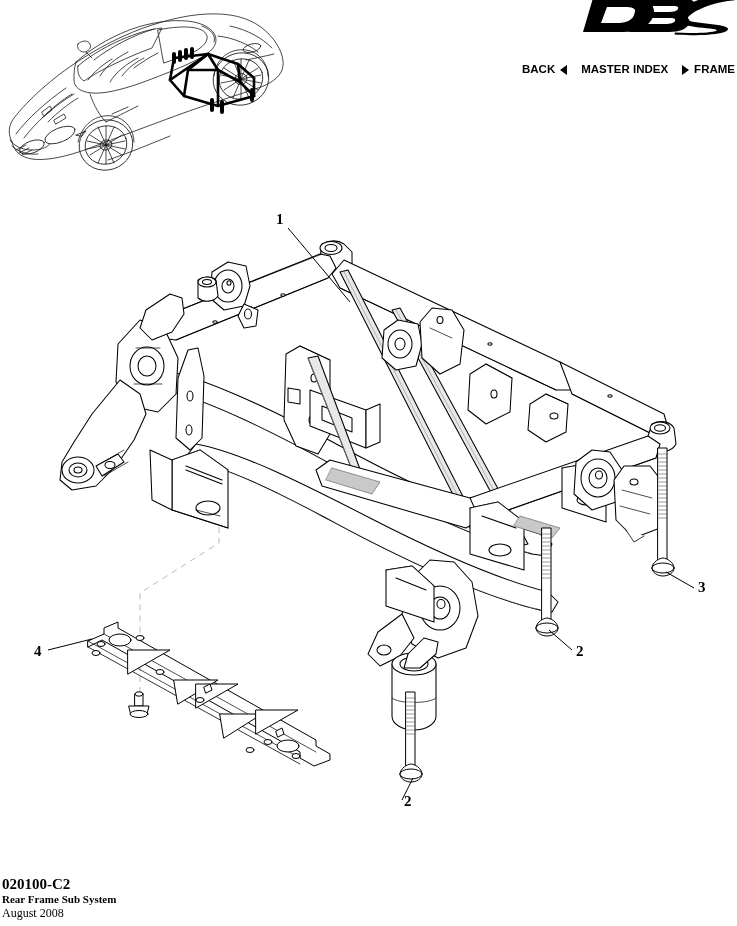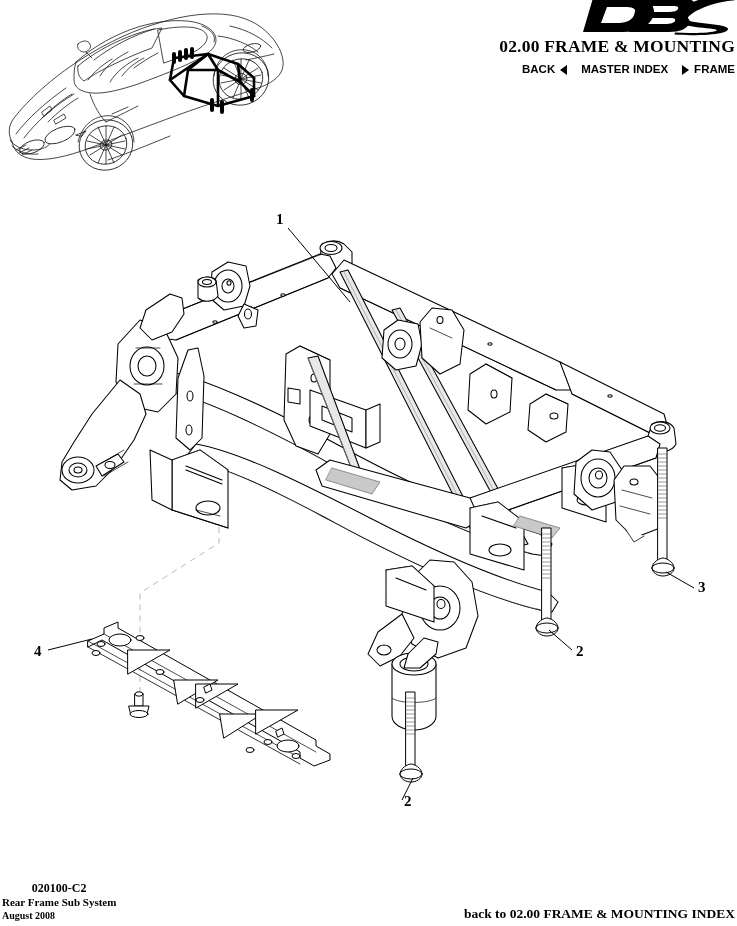--- a/index.html
+++ b/index.html
@@ -98,32 +98,31 @@
     left: 0; bottom: 0;
     width: 737px; height: 70px;
   }
   #footer-left {
     position: absolute;
     left: 2px; bottom: 4px;
     font-family: "Liberation Serif", serif;
   }
   #footer-part-number {
     font-weight: bold;
-    font-size: 12px;
+    font-size: 15px;
     line-height: 1.22;
-    text-align: center;
   }
   #footer-subtitle {
     font-weight: bold;
     font-size: 11px;
     line-height: 1.22;
   }
   #footer-date {
-    font-weight: bold;
-    font-size: 10px;
+    font-weight: normal;
+    font-size: 12px;
     line-height: 1.3;
   }
   #footer-index-link {
     position: absolute;
     right: 2px; bottom: 4px;
     font-family: "Liberation Serif", serif;
     font-weight: bold;
     font-size: 13.5px;
     white-space: nowrap;
     cursor: pointer;
@@ -150,21 +149,20 @@
                  C96 24 98 29 108 31 C116 33 128 34 136 35
                  C140 35.5 141 36.5 138 37.2 C130 39 112 39.6 98 38.6
                  L97.4 40.6 C113 41.8 134 41.2 144 39
                  C152 37.2 154 33.8 146 32 C138 30.2 124 29.2 116 27.8
                  C110 26.8 109 24.4 113 21.2 C120 15.4 134 10 148 7.6
                  C152 6.9 155 6.6 157.4 6.6 Z"></path>
       </g>
     </svg>
   </div>
 
-  <div id="page-title">02.00 FRAME &amp; MOUNTING</div>
 
   <div id="nav-bar">
     <span class="nav-item">BACK</span>
     <span class="nav-gap-sm"></span>
     <span class="tri-left"></span>
     <span class="nav-gap-lg"></span>
     <span class="nav-item">MASTER INDEX</span>
     <span class="nav-gap-lg"></span>
     <span class="tri-right"></span>
     <span class="nav-gap-sm"></span>
@@ -551,14 +549,13 @@
   <div class="callout" style="left:404px; top:596px;">2</div>
   <div class="callout" style="left:34px; top:446px;">4</div>
 </div>
 
 <div id="footer-area">
   <div id="footer-left">
     <div id="footer-part-number">020100-C2</div>
     <div id="footer-subtitle">Rear Frame Sub System</div>
     <div id="footer-date">August 2008</div>
   </div>
-  <div id="footer-index-link">back to 02.00 FRAME &amp; MOUNTING INDEX</div>
 </div>
 
 </body></html>

